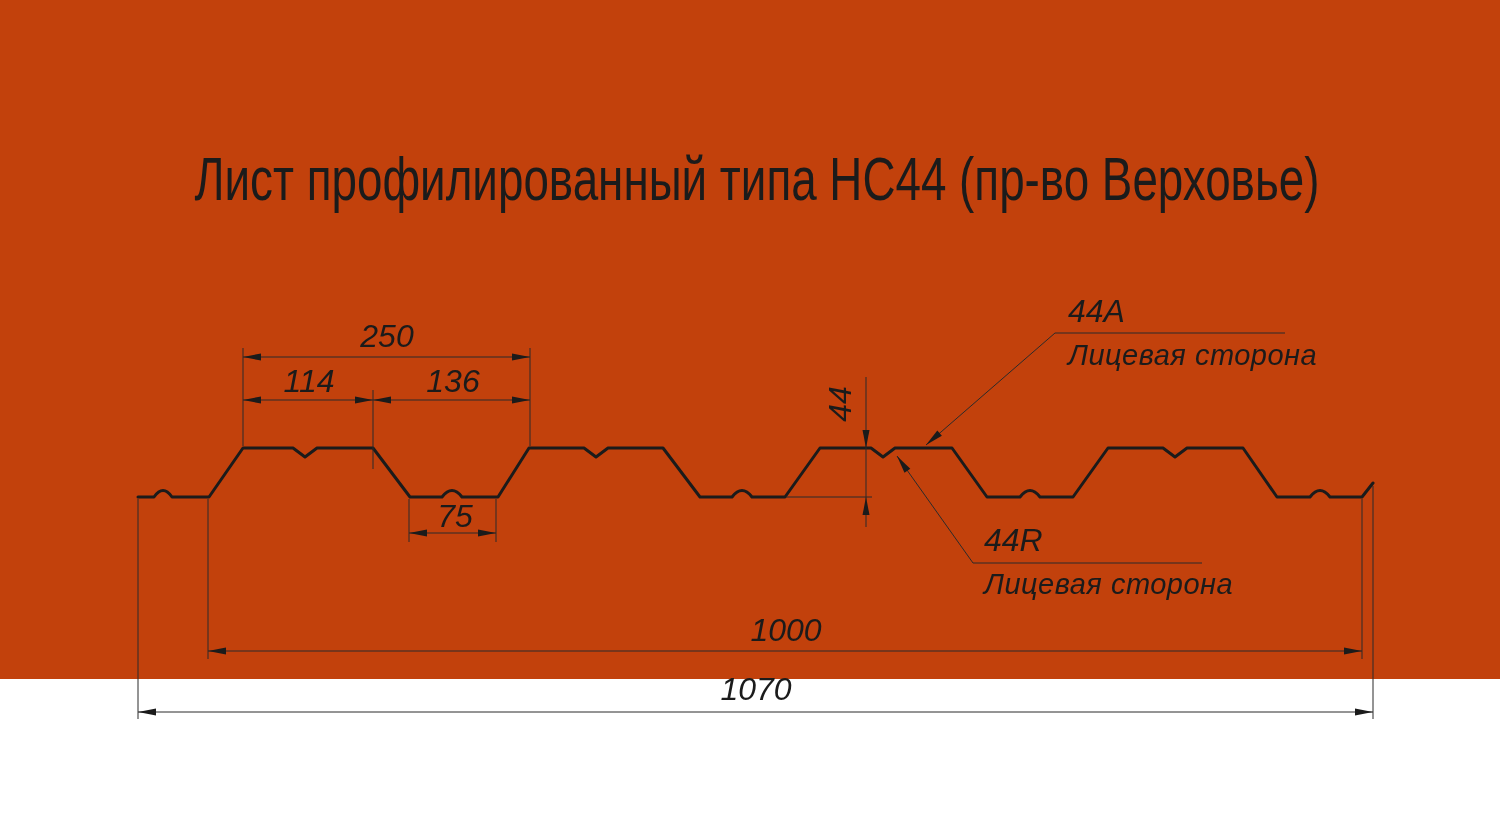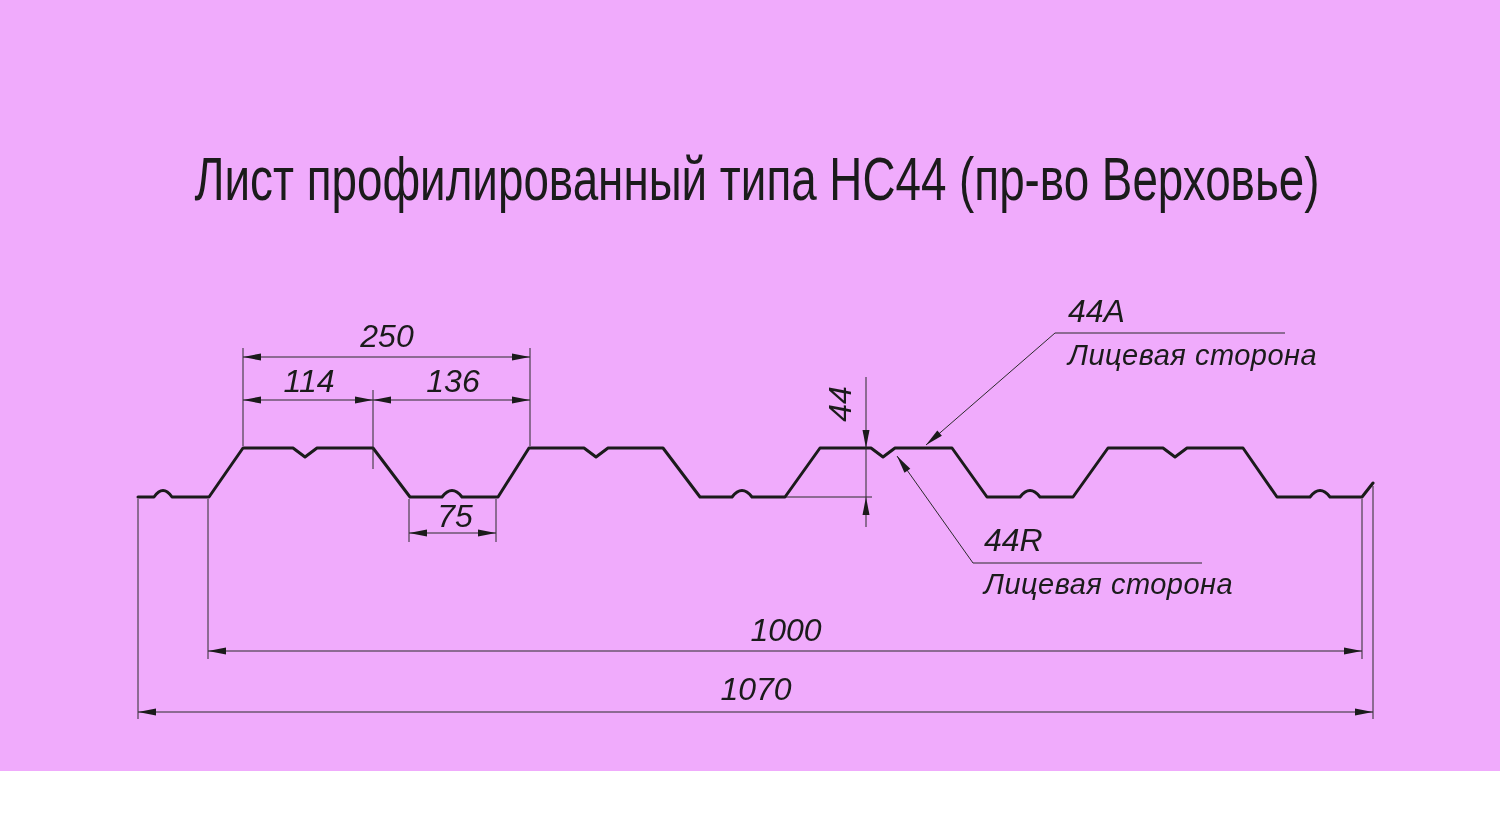--- a/index.html
+++ b/index.html
@@ -7,22 +7,22 @@
     padding: 0;
     background: #ffffff;
     width: 1500px;
     height: 831px;
     overflow: hidden;
     font-family: "Liberation Sans", sans-serif;
   }
   .stage {
     position: relative;
     width: 1500px;
-    height: 771px;
-    background: #f0abfc;
+    height: 679px;
+    background: #c2410c;
   }
   svg { display: block; }
   .profile-line {
     fill: none;
     stroke: #1b1b1b;
     stroke-width: 3;
     stroke-linejoin: round;
     stroke-linecap: round;
   }
   .thin {

